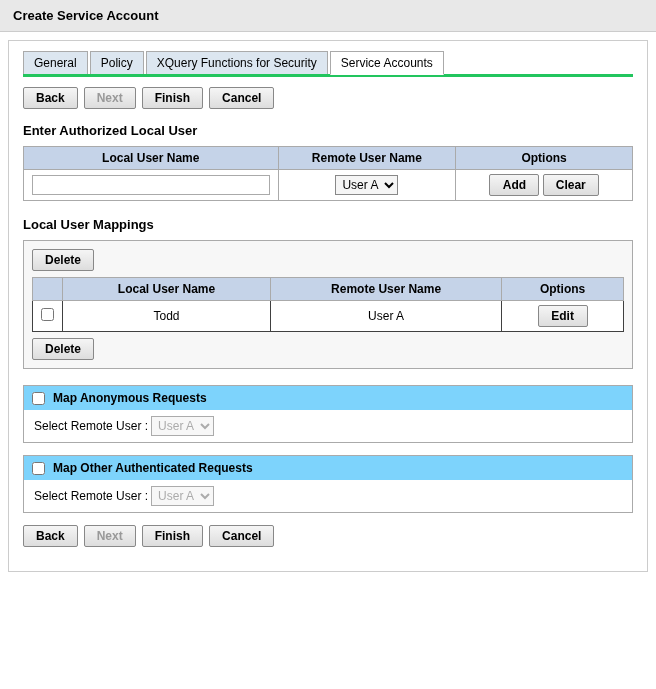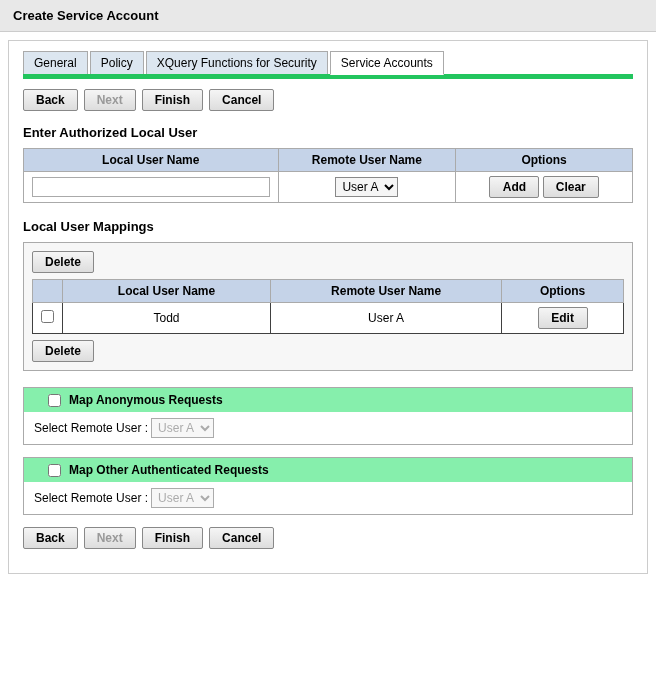--- a/index.html
+++ b/index.html
@@ -19,21 +19,21 @@
       font-size: 13px;
     }
     .main-content {
       padding: 10px 14px;
       border: 1px solid #ccc;
       margin: 8px;
       background: #fff;
     }
     .tabs {
       display: flex;
-      border-bottom: 5px solid #22c55e;
+      border-bottom: 3px solid #22c55e;
       margin-bottom: 10px;
     }
     .tab {
       padding: 4px 10px;
       border: 1px solid #aaa;
       border-bottom: none;
       background: #dce6f0;
       cursor: pointer;
       margin-right: 2px;
       color: #000;
@@ -127,22 +127,22 @@
       background: #fff;
     }
     .mappings-table .check-col {
       width: 30px;
     }
     .anon-section, .auth-section {
       border: 1px solid #aaa;
       margin-bottom: 12px;
     }
     .anon-header, .auth-header {
-      background: #86efac;
-      padding: 5px 24px;
+      background: #7dd3fc;
+      padding: 5px 8px;
       font-weight: bold;
       display: flex;
       align-items: center;
       gap: 8px;
     }
     .anon-body, .auth-body {
       padding: 6px 10px;
       background: #fff;
       display: flex;
       align-items: center;

